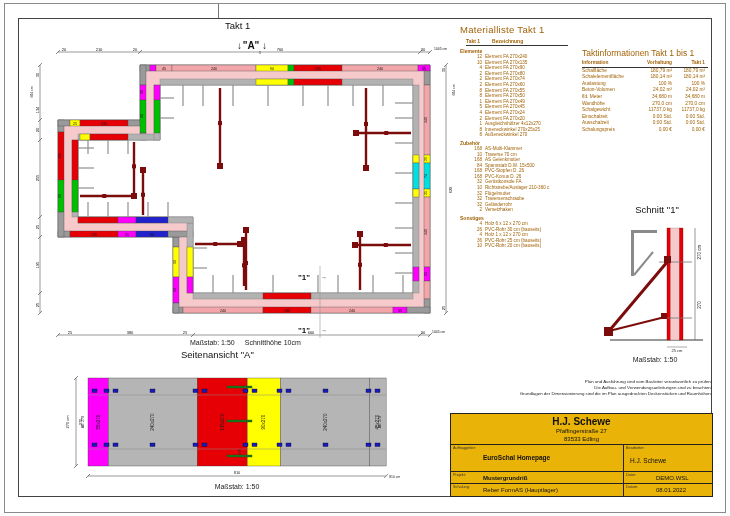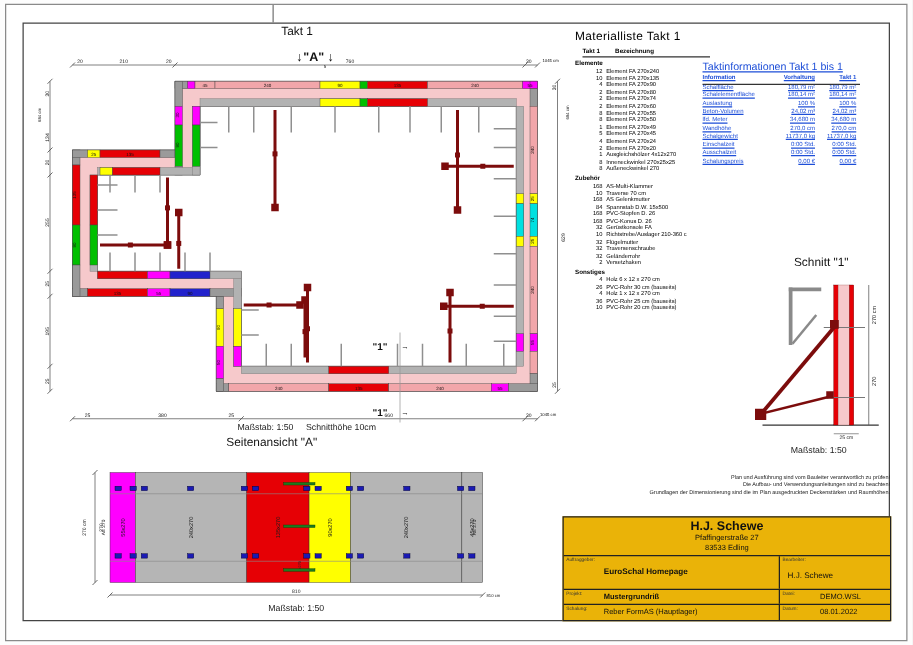--- a/index.html
+++ b/index.html
@@ -9,28 +9,28 @@
   .fold-tick{position:absolute;left:218px;top:4px;height:14px;width:0;border-left:1px solid #777;}
   .plan-title{position:absolute;left:225px;top:20px;font-size:9.5px;color:#111;}
   .massstab-line{position:absolute;left:190px;top:339px;font-size:7px;color:#222;}
   .massstab-line span{margin-right:10px;}
   .seiten-title{position:absolute;left:181px;top:349px;font-size:9.5px;color:#111;}
   svg{position:absolute;font-family:"Liberation Sans",sans-serif;}
   #plan-svg{left:18px;top:18px;}
   #seiten-svg{left:60px;top:373px;}
   #schnitt-svg{left:595px;top:200px;}
   
-  .ml{position:absolute;left:460px;top:24px;width:135px;color:#000000;}
+  .ml{position:absolute;left:460px;top:24px;width:135px;color:#a16207;}
   .ml-title{font-size:9.5px;letter-spacing:.3px;}
   .ml-head{display:flex;gap:12px;font-size:5px;font-weight:bold;border-bottom:1px solid #333;width:102px;margin:3px 0 1px 6px;padding-bottom:1px;}
   .ml-sec{font-size:5px;font-weight:bold;margin-top:2px;}
   .ml-row{display:flex;font-size:4.6px;line-height:5.6px;}
   .ml-qty{width:22px;text-align:right;margin-right:3px;flex:none;}
   
-  .ti{position:absolute;left:562px;top:48px;width:126px;color:#1d4ed8;text-decoration:underline;}
+  .ti{position:absolute;left:582px;top:48px;width:126px;color:#a16207;}
   .ti-title{font-size:8.5px;}
   .ti-row{display:flex;font-size:4.8px;line-height:6.6px;}
   .ti-row.hd{font-weight:bold;border-bottom:1px solid #333;margin-top:2px;}
   .ti-c1{width:52px;}.ti-c2{width:38px;text-align:right;}.ti-c3{width:33px;text-align:right;}
   
   .disc{position:absolute;left:430px;top:379px;width:282px;text-align:right;font-size:4.4px;line-height:5.8px;color:#222;}
   
   .tb{position:absolute;left:450px;top:413px;width:261px;height:82px;border:1px solid #222;background:#eab308;color:#111;}
   .tb-h{height:30px;border-bottom:1px solid #222;text-align:center;}
   .tb-name{font-size:10px;font-weight:bold;line-height:12px;padding-top:2px;}

